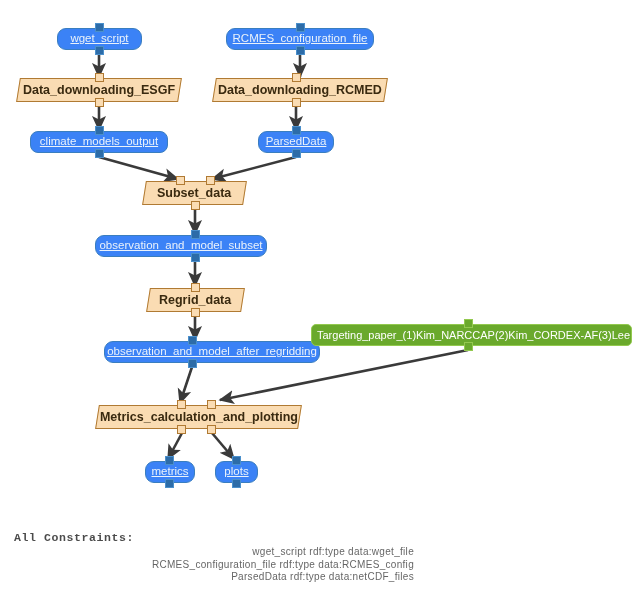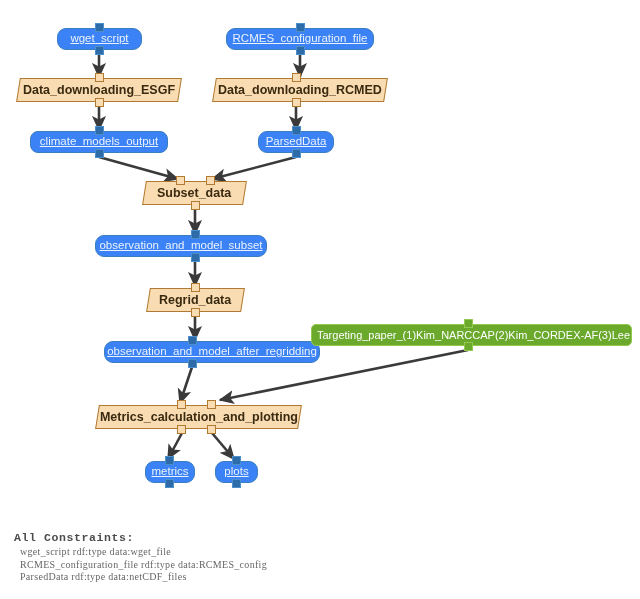--- a/index.html
+++ b/index.html
@@ -104,29 +104,30 @@
     font-family: "Liberation Mono", monospace;
     font-size: 11.5px;
     font-weight: bold;
     color: #3c3c3c;
     letter-spacing: 0.6px;
     filter: blur(0.55px);
     opacity: 0.92;
     margin-bottom: 2px;
   }
   #constraints .c-line {
-    font-family: Liberation Serif, serif;
+    font-family: Liberation Sans, sans-serif;
     font-size: 10px;
     color: #4a4a4a;
     letter-spacing: 0.3px;
     filter: blur(0.7px);
     opacity: 0.85;
     margin-left: 6px;
     margin-bottom: 1.5px;
     white-space: nowrap;
+    text-align: right;
   }
 </style>
 </head>
 <body>
 
 <div id="canvas">
 
   <svg id="edge-layer" viewBox="0 0 640 599" xmlns="http://www.w3.org/2000/svg">
     <defs>
       <marker id="ah" markerWidth="7" markerHeight="7" refX="5.4" refY="3" orient="auto" markerUnits="strokeWidth">

